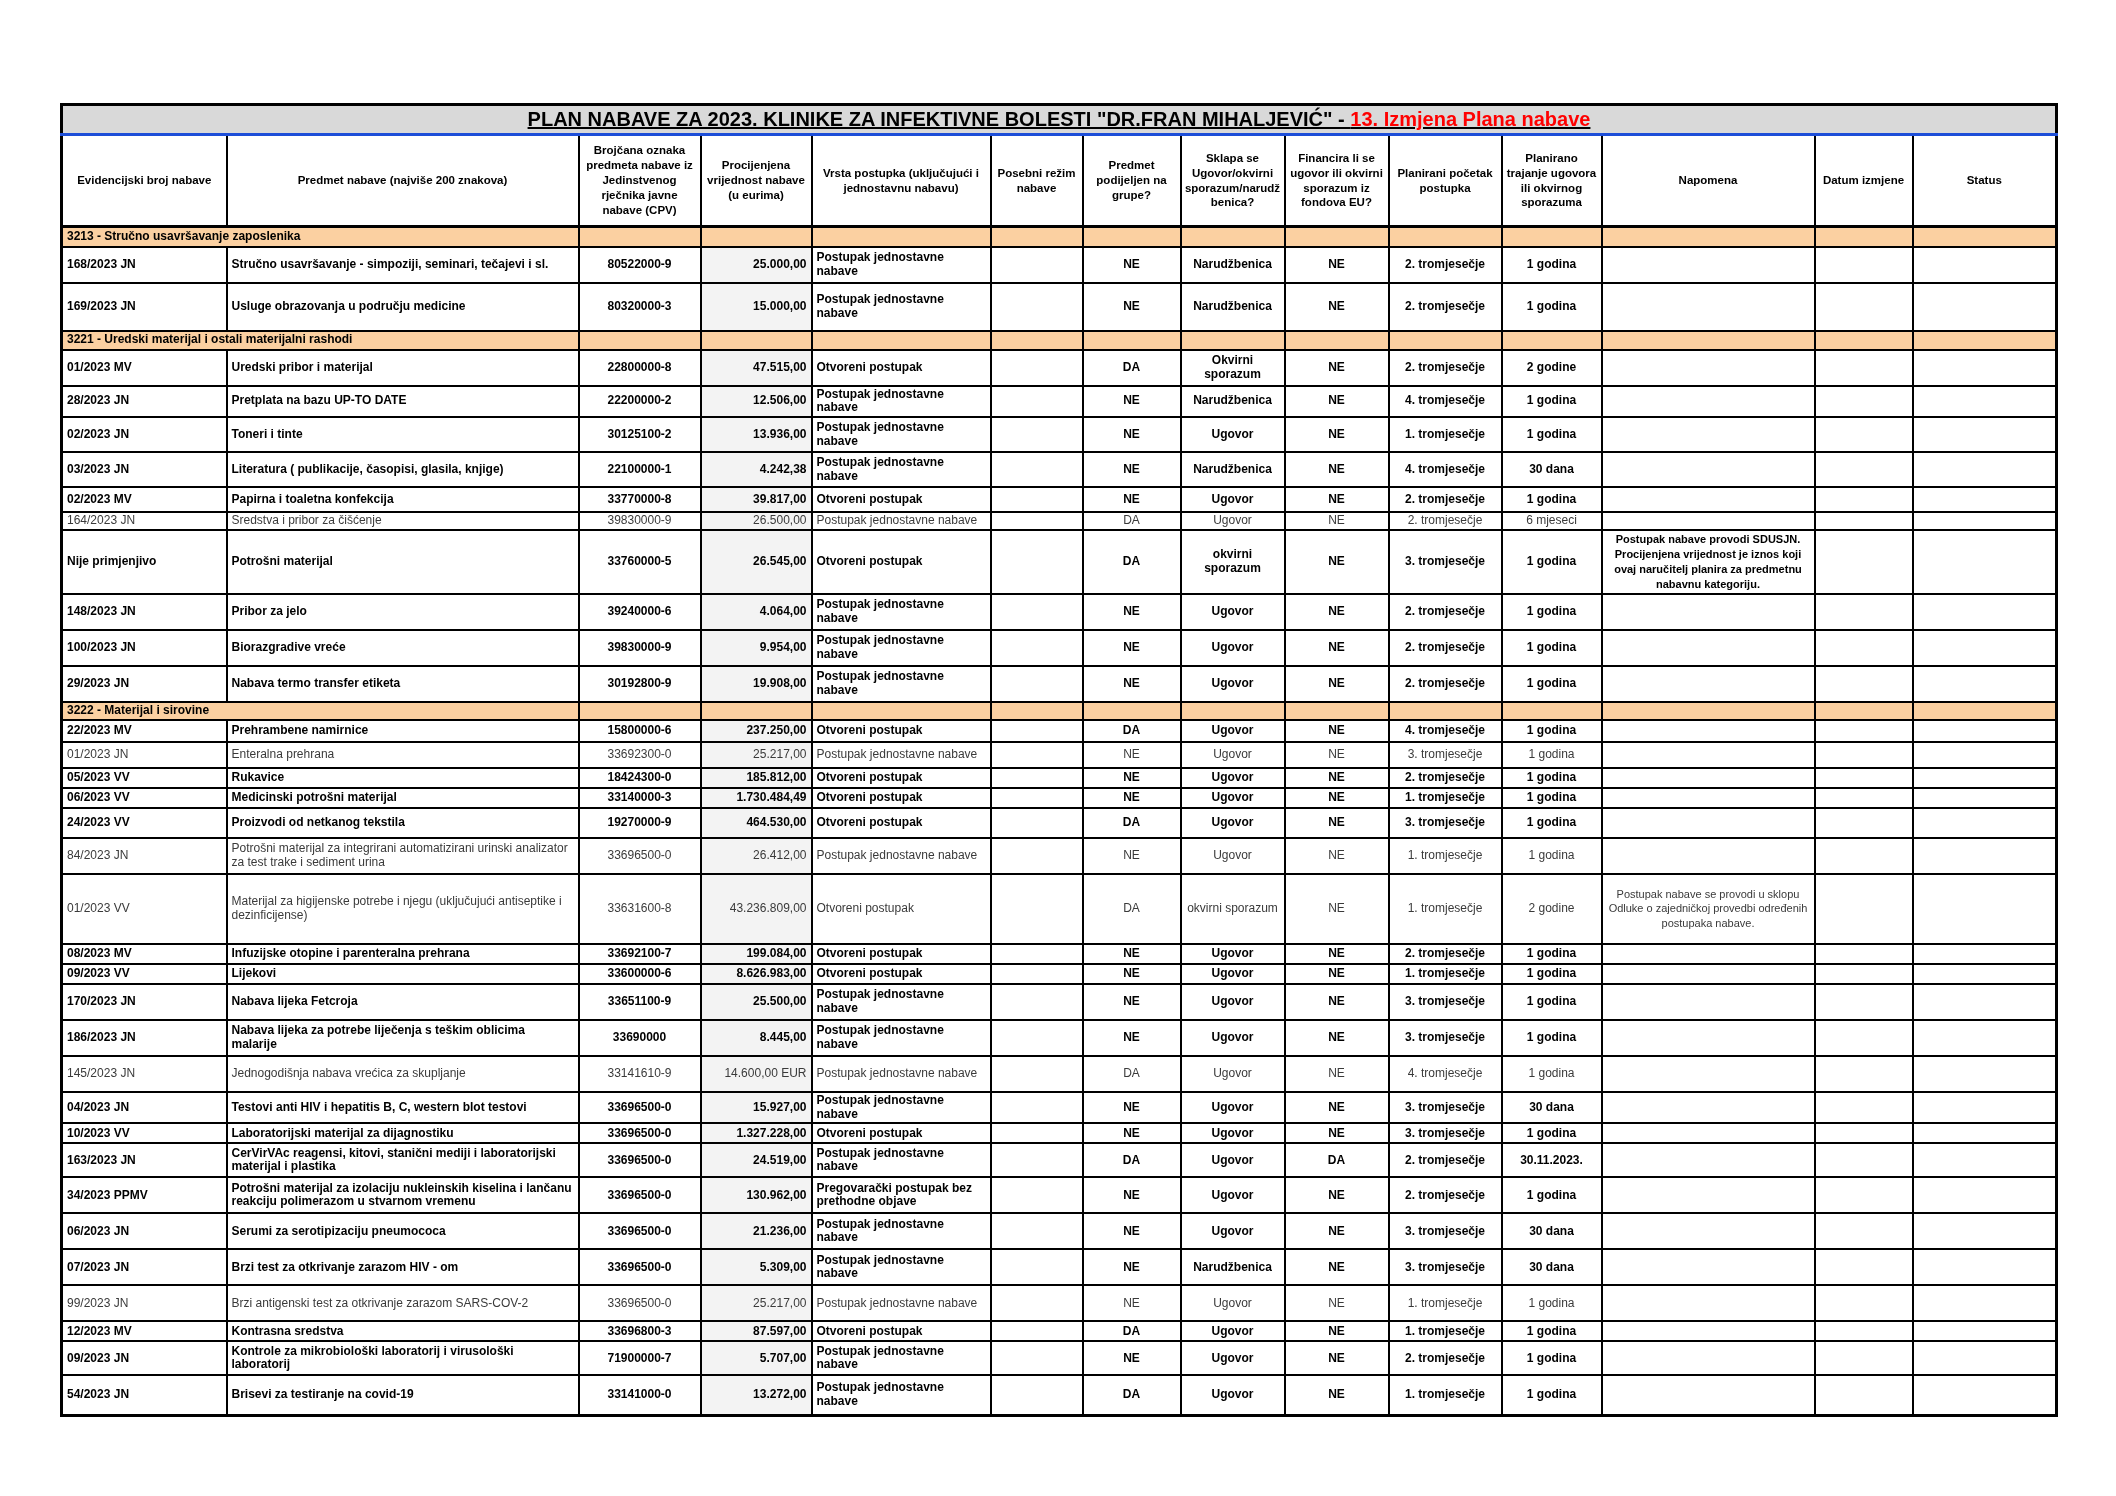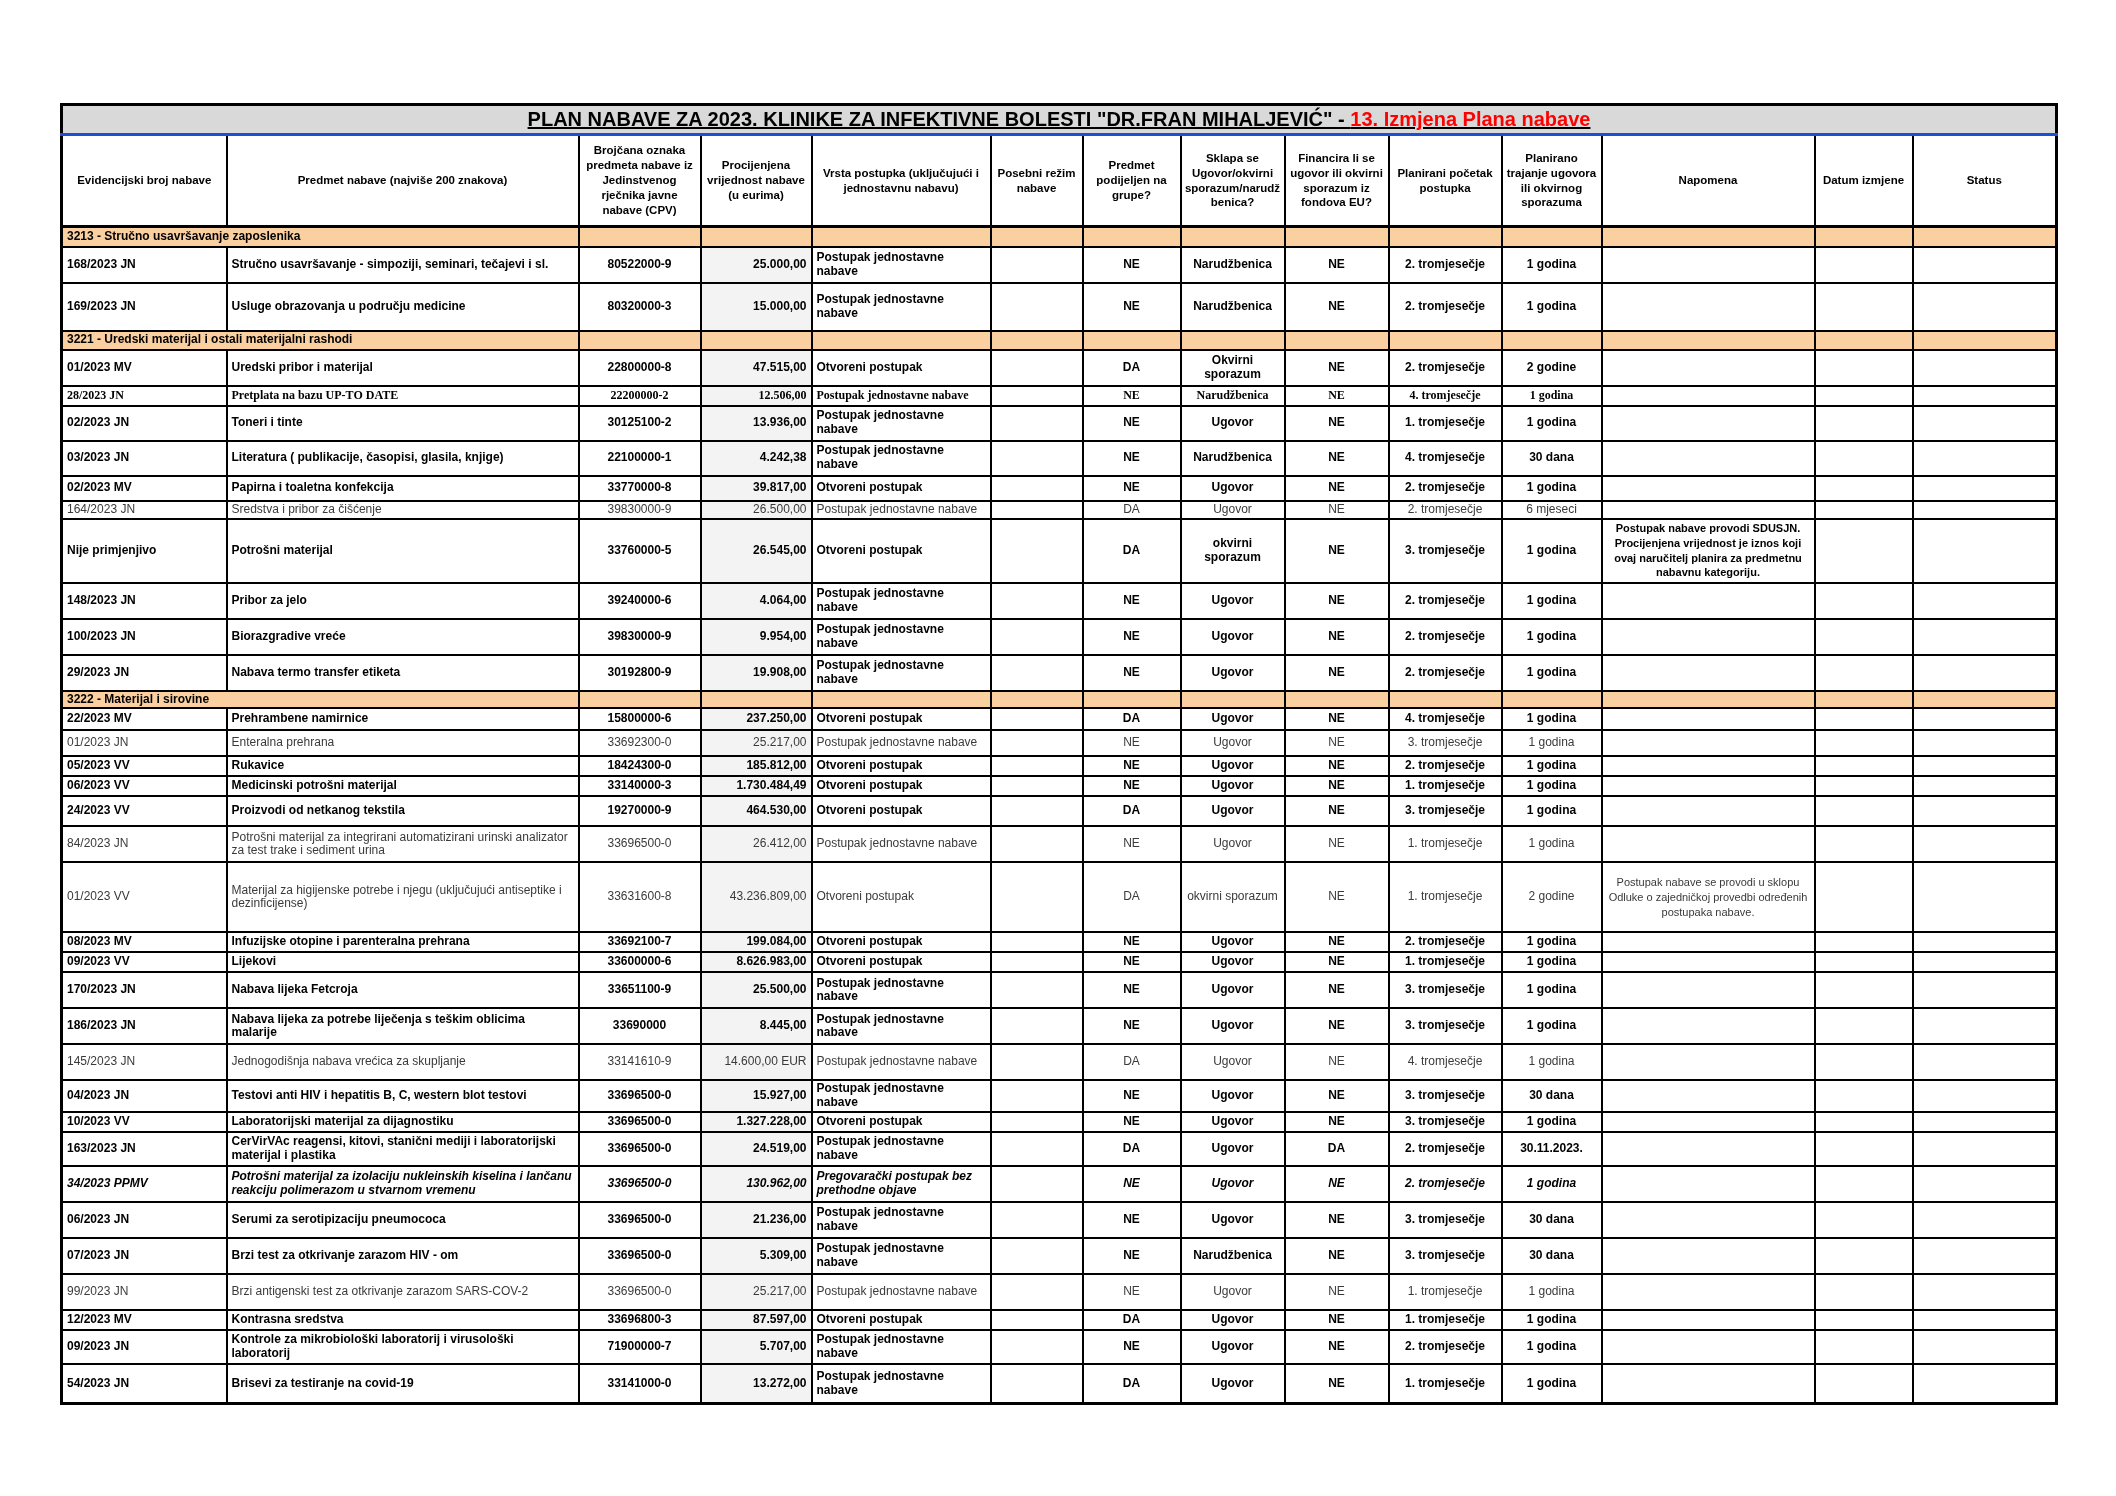--- a/index.html
+++ b/index.html
@@ -140,21 +140,21 @@
           <td class="c5"></td>
           <td class="c6">DA</td>
           <td class="c7">Okvirni sporazum</td>
           <td class="c8">NE</td>
           <td class="c9">2. tromjesečje</td>
           <td class="c10">2 godine</td>
           <td class="c11"></td>
           <td class="c12"></td>
           <td class="c13"></td>
         </tr>
-        <tr class="item-row bold" style="height: 20px; font-family: Liberation Serif, serif;">
+        <tr class="item-row bold" style="height: 20px;">
           <td class="c0">28/2023 JN</td>
           <td class="c1">Pretplata na bazu UP-TO DATE</td>
           <td class="c2">22200000-2</td>
           <td class="c3">12.506,00</td>
           <td class="c4">Postupak jednostavne nabave</td>
           <td class="c5"></td>
           <td class="c6">NE</td>
           <td class="c7">Narudžbenica</td>
           <td class="c8">NE</td>
           <td class="c9">4. tromjesečje</td>
@@ -539,21 +539,21 @@
           <td class="c5"></td>
           <td class="c6">DA</td>
           <td class="c7">Ugovor</td>
           <td class="c8">DA</td>
           <td class="c9">2. tromjesečje</td>
           <td class="c10">30.11.2023.</td>
           <td class="c11"></td>
           <td class="c12"></td>
           <td class="c13"></td>
         </tr>
-        <tr class="item-row bold" style="height: 36px; font-style: italic;">
+        <tr class="item-row bold" style="height: 36px;">
           <td class="c0">34/2023 PPMV</td>
           <td class="c1">Potrošni materijal za izolaciju nukleinskih kiselina i lančanu reakciju polimerazom u stvarnom vremenu</td>
           <td class="c2">33696500-0</td>
           <td class="c3">130.962,00</td>
           <td class="c4">Pregovarački postupak bez prethodne objave</td>
           <td class="c5"></td>
           <td class="c6">NE</td>
           <td class="c7">Ugovor</td>
           <td class="c8">NE</td>
           <td class="c9">2. tromjesečje</td>

